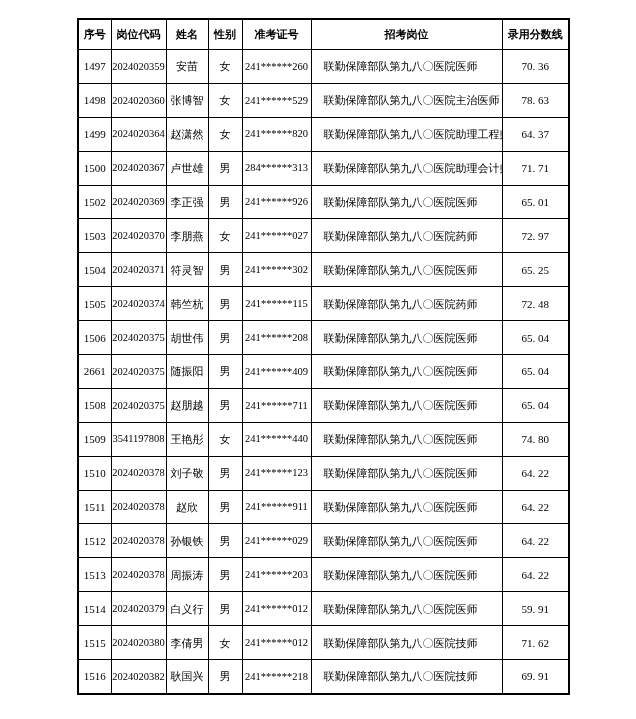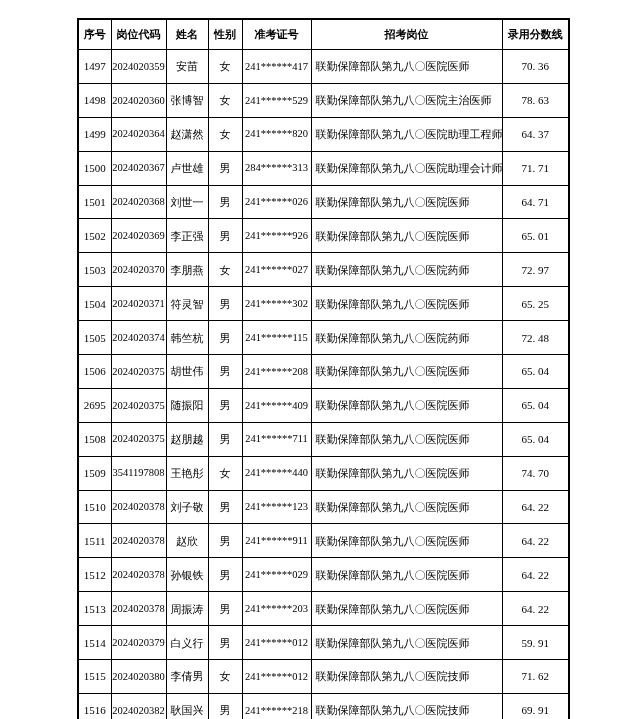--- a/index.html
+++ b/index.html
@@ -44,21 +44,21 @@
   }
   .score-table tbody td {
     height: 32.9px;
     font-weight: normal;
   }
   td.cell-code, td.cell-ticket {
     font-size: 10.5px;
   }
   td.cell-position {
     text-align: left;
-    padding-left: 4px;
+    padding-left: 12px;
   }
 </style>
 </head>
 <body>
 
 <table class="score-table">
   <colgroup>
     <col style="width:33px">
     <col style="width:55px">
     <col style="width:42px">
@@ -77,21 +77,21 @@
       <th>招考岗位</th>
       <th>录用分数线</th>
     </tr>
   </thead>
   <tbody>
       <tr>
     <td class="cell-serial">1497</td>
     <td class="cell-code">2024020359</td>
     <td class="cell-name">安苗</td>
     <td class="cell-gender">女</td>
-    <td class="cell-ticket">241******417</td>
+    <td class="cell-ticket">241******260</td>
     <td class="cell-position">联勤保障部队第九八〇医院医师</td>
     <td class="cell-score">70. 36</td>
   </tr>
       <tr>
     <td class="cell-serial">1498</td>
     <td class="cell-code">2024020360</td>
     <td class="cell-name">张博智</td>
     <td class="cell-gender">女</td>
     <td class="cell-ticket">241******529</td>
     <td class="cell-position">联勤保障部队第九八〇医院主治医师</td>
@@ -109,29 +109,20 @@
       <tr>
     <td class="cell-serial">1500</td>
     <td class="cell-code">2024020367</td>
     <td class="cell-name">卢世雄</td>
     <td class="cell-gender">男</td>
     <td class="cell-ticket">284******313</td>
     <td class="cell-position">联勤保障部队第九八〇医院助理会计师</td>
     <td class="cell-score">71. 71</td>
   </tr>
       <tr>
-    <td class="cell-serial">1501</td>
-    <td class="cell-code">2024020368</td>
-    <td class="cell-name">刘世一</td>
-    <td class="cell-gender">男</td>
-    <td class="cell-ticket">241******026</td>
-    <td class="cell-position">联勤保障部队第九八〇医院医师</td>
-    <td class="cell-score">64. 71</td>
-  </tr>
-      <tr>
     <td class="cell-serial">1502</td>
     <td class="cell-code">2024020369</td>
     <td class="cell-name">李正强</td>
     <td class="cell-gender">男</td>
     <td class="cell-ticket">241******926</td>
     <td class="cell-position">联勤保障部队第九八〇医院医师</td>
     <td class="cell-score">65. 01</td>
   </tr>
       <tr>
     <td class="cell-serial">1503</td>
@@ -163,21 +154,21 @@
       <tr>
     <td class="cell-serial">1506</td>
     <td class="cell-code">2024020375</td>
     <td class="cell-name">胡世伟</td>
     <td class="cell-gender">男</td>
     <td class="cell-ticket">241******208</td>
     <td class="cell-position">联勤保障部队第九八〇医院医师</td>
     <td class="cell-score">65. 04</td>
   </tr>
       <tr>
-    <td class="cell-serial">2695</td>
+    <td class="cell-serial">2661</td>
     <td class="cell-code">2024020375</td>
     <td class="cell-name">随振阳</td>
     <td class="cell-gender">男</td>
     <td class="cell-ticket">241******409</td>
     <td class="cell-position">联勤保障部队第九八〇医院医师</td>
     <td class="cell-score">65. 04</td>
   </tr>
       <tr>
     <td class="cell-serial">1508</td>
     <td class="cell-code">2024020375</td>
@@ -187,21 +178,21 @@
     <td class="cell-position">联勤保障部队第九八〇医院医师</td>
     <td class="cell-score">65. 04</td>
   </tr>
       <tr>
     <td class="cell-serial">1509</td>
     <td class="cell-code">3541197808</td>
     <td class="cell-name">王艳彤</td>
     <td class="cell-gender">女</td>
     <td class="cell-ticket">241******440</td>
     <td class="cell-position">联勤保障部队第九八〇医院医师</td>
-    <td class="cell-score">74. 70</td>
+    <td class="cell-score">74. 80</td>
   </tr>
       <tr>
     <td class="cell-serial">1510</td>
     <td class="cell-code">2024020378</td>
     <td class="cell-name">刘子敬</td>
     <td class="cell-gender">男</td>
     <td class="cell-ticket">241******123</td>
     <td class="cell-position">联勤保障部队第九八〇医院医师</td>
     <td class="cell-score">64. 22</td>
   </tr>

